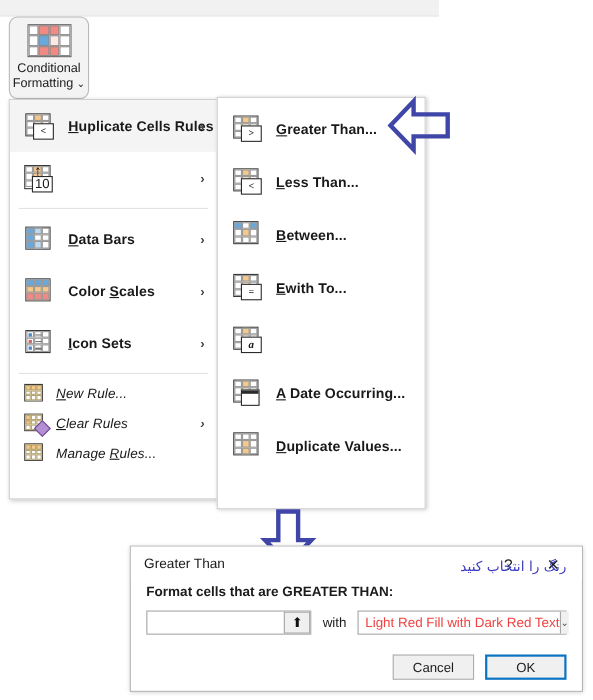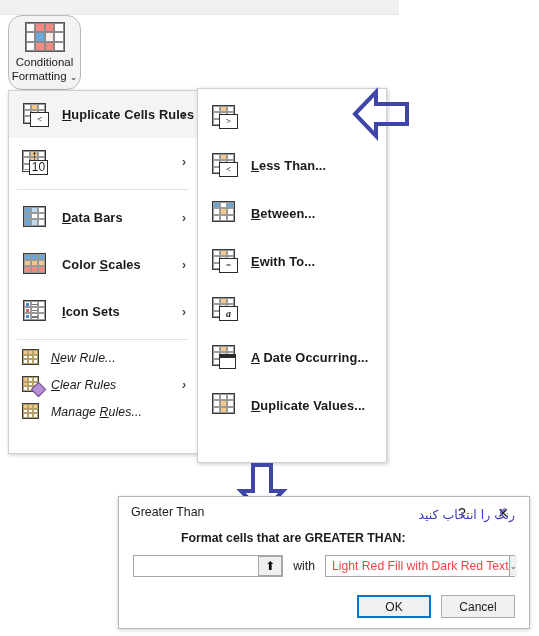--- a/index.html
+++ b/index.html
@@ -16,21 +16,21 @@
   #ribbon-strip {
     position:absolute; left:0; top:0; width:399px; height:15px;
     background:#f1f1f1; border-bottom:1px solid #e6e6e6;
   }
 
   
   #cf-button {
     position:absolute; left:8px; top:15px; width:73px; height:75px;
     background:#f3f3f3;
     border:1px solid #b9b9b9;
-    border-radius:14px;
+    border-radius:8px;
     display:flex; flex-direction:column; align-items:center;
     padding-top:6px;
   }
   #cf-icon {
     width:40px; height:30px;
     display:grid; grid-template-columns:repeat(4,1fr); grid-template-rows:repeat(3,1fr);
     border:1px solid #595959; background:#ffffff;
   }
   #cf-icon i { border:1px solid #8a8a8a; display:block; }
   #cf-label {
@@ -132,21 +132,21 @@
     font-size:14px; color:#1b1b1b;
   }
   #dlg-close {
     position:absolute; right:14px; top:6px; width:24px; height:20px;
     display:flex; align-items:center; justify-content:center;
     font-size:14px; color:#1b1b1b;
   }
   #dlg-body { padding:0 14px; position:relative; }
   #dlg-prompt {
     font-size:12.3px; font-weight:700; color:#1b1b1b;
-    margin-top:4px; margin-bottom:10px;margin-left:48px;
+    margin-top:4px; margin-bottom:10px;
   }
   #dlg-row { display:flex; align-items:center; }
   #value-wrap {
     position:relative; width:180px; height:22px;
     border:1px solid #a6a6a6; background:#fff; display:flex; align-items:center;
   }
   #value-input {
     border:0; outline:0; width:152px; height:20px; padding-left:6px;
     font-family:"Liberation Sans", sans-serif; font-size:12.2px; color:#1b1b1b;
     background:transparent;
@@ -389,20 +389,21 @@
           <b></b>
         <b></b>
           <b style="background:#fbe4c2"></b>
           <b></b>
         <b></b>
           <b></b>
           <b></b>
       </div>
       <div class="badge" style="font-size:9px;line-height:13px;">&gt;</div>
     </div>
+    <div class="tx"><u>G</u><span>reater Than...</span></div>
   </div>
 
   <div class="mi" style="height:48px">
     <div class="ic">
       <div class="gt">
         <b></b>
           <b style="background:#f6c98b"></b>
           <b></b>
         <b></b>
           <b style="background:#fbe4c2"></b>
@@ -536,17 +537,17 @@
       <span id="with-label">with</span>
 
       <div id="format-select">
         <span id="format-value">Light Red Fill with Dark Red Text</span>
         <div id="format-caret">⌄</div>
       </div>
     </div>
   </div>
 
   <div id="dlg-buttons">
+    <div class="dbtn">Cancel</div>
     <div class="dbtn primary">OK</div>
-    <div class="dbtn">Cancel</div>
   </div>
 
 </div>
 
 </body></html>

